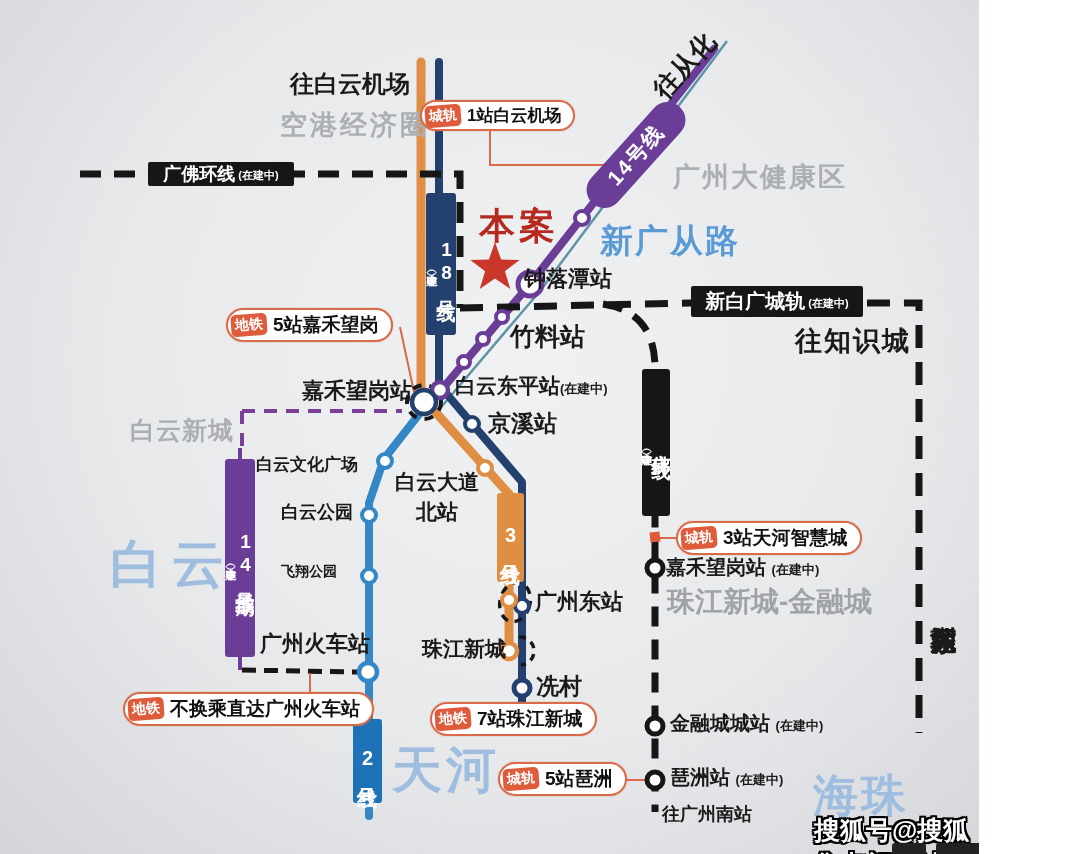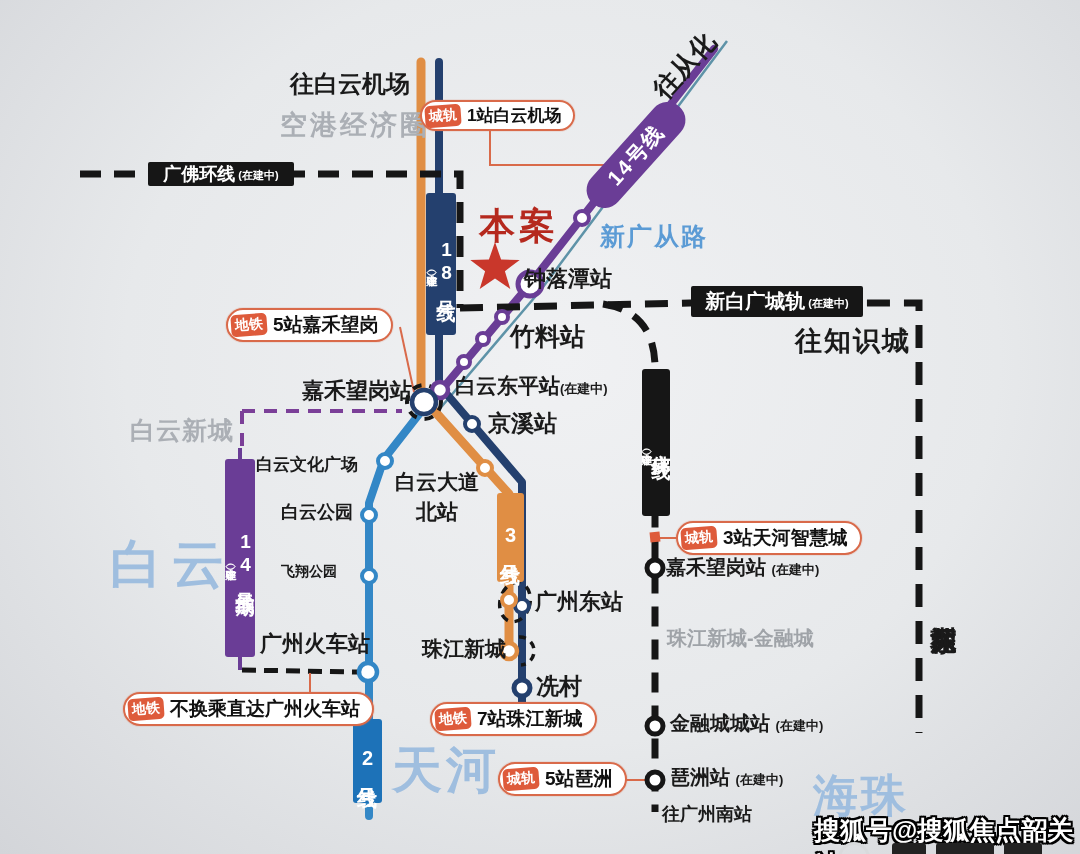--- a/index.html
+++ b/index.html
@@ -1,17 +1,17 @@
 <!DOCTYPE html>
 <html><head>
 <meta charset="utf-8">
 <style>
   html,body{margin:0;padding:0;}
   body{font-family:"Liberation Sans","DejaVu Sans",sans-serif;}
-  #map{position:relative;width:1080px;height:854px;overflow:hidden;
+  #map{position:relative;width:979px;height:854px;overflow:hidden;
        background:radial-gradient(ellipse at 52% 42%, #f0f1f3 0%, #e7e9eb 55%, #d3d5d9 100%);}
   #map svg{position:absolute;left:0;top:0;}
   .lbl{position:absolute;font-weight:700;color:#1a1a1a;white-space:nowrap;line-height:1.15;}
   .gray{color:#abafb5;}
   .grayd{color:#9fa3a8;}
   .bigarea{color:#9fbedf;font-weight:700;}
   .blue{color:#5b9bd5;}
   .red{color:#b5291e;}
   .status{font-size:13px;font-weight:700;}
   .vbox{position:absolute;display:flex;flex-direction:column;align-items:center;justify-content:center;
@@ -101,21 +101,22 @@
     <circle cx="655" cy="568" r="8" fill="#fff" stroke="#161616" stroke-width="5"></circle>
     <circle cx="655" cy="726" r="8" fill="#fff" stroke="#161616" stroke-width="5"></circle>
     <circle cx="655" cy="780" r="8" fill="#fff" stroke="#161616" stroke-width="5"></circle>
 
     <polygon fill="#c9372b" points="495,242 488.9,259.6 470.3,260 485.1,271.2 479.7,289 495,278.4 510.3,289 504.9,271.2 519.7,260 501.1,259.6"></polygon>
   </svg>
 
   <div class="lbl" style="left:290px;top:70px;font-size:24px;">往白云机场</div>
   <div class="lbl gray" style="left:280px;top:110px;font-size:27px;letter-spacing:3px;">空港经济圈</div>
   <div class="lbl" style="left:646px;top:51px;font-size:26px;transform:rotate(-48deg);">往从化</div>
-  <div class="lbl blue" style="left:600px;top:222px;font-size:25px;letter-spacing:2px;">新广从路</div>
+  <div class="lbl gray" style="left:673px;top:162px;font-size:27px;letter-spacing:2px;">广州大健康区</div>
+  <div class="lbl blue" style="left:600px;top:222px;font-size:33px;letter-spacing:2px;">新广从路</div>
 
   <div class="rotpill" style="left:571px;top:137px;width:130px;height:36px;transform:rotate(-48deg);font-size:21px;letter-spacing:2px;">
     <span>14号线</span>
   </div>
 
   <div class="hbox" style="left:148px;top:162px;width:146px;height:24px;font-size:18px;">
     <span>广佛环线</span>
     <span class="hstatus">(在建中)</span>
   </div>
   <div class="hbox" style="left:691px;top:286px;width:172px;height:31px;font-size:20px;">
@@ -160,21 +161,21 @@
   </div>
   <div class="lbl" style="left:281px;top:502px;font-size:18px;text-align:right;">白云公园</div>
   <div class="lbl" style="left:281px;top:563px;font-size:14px;">飞翔公园</div>
   <div class="lbl" style="left:260px;top:631px;font-size:22px;">广州火车站</div>
   <div class="lbl" style="left:535px;top:589px;font-size:22px;">广州东站</div>
   <div class="lbl" style="left:422px;top:637px;font-size:21px;">珠江新城</div>
   <div class="lbl" style="left:536px;top:673px;font-size:23px;">冼村</div>
   <div class="lbl" style="left:666px;top:556px;font-size:20px;">
     <span>嘉禾望岗站</span> <span class="status">(在建中)</span>
   </div>
-  <div class="lbl grayd" style="left:667px;top:627px;font-size:20px;">珠江新城-金融城</div>
+  <div class="lbl grayd" style="left:667px;top:586px;font-size:28px;">珠江新城-金融城</div>
   <div class="lbl" style="left:670px;top:712px;font-size:20px;text-align:right;">
     <span>金融城城站</span> <span class="status">(在建中)</span>
   </div>
   <div class="lbl" style="left:670px;top:766px;font-size:20px;">
     <span>琶洲站</span> <span class="status">(在建中)</span>
   </div>
   <div class="lbl" style="left:662px;top:804px;font-size:18px;">往广州南站</div>
   <div class="lbl vtext" style="left:928px;top:606px;font-size:26px;">往东莞深圳</div>
 
   <div class="lbl bigarea" style="left:110px;top:535px;font-size:52px;letter-spacing:10px;">白云</div>

